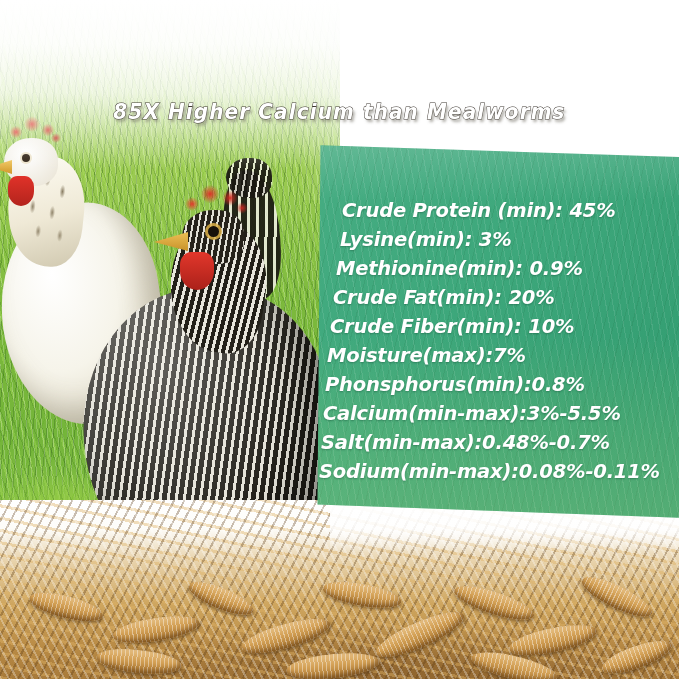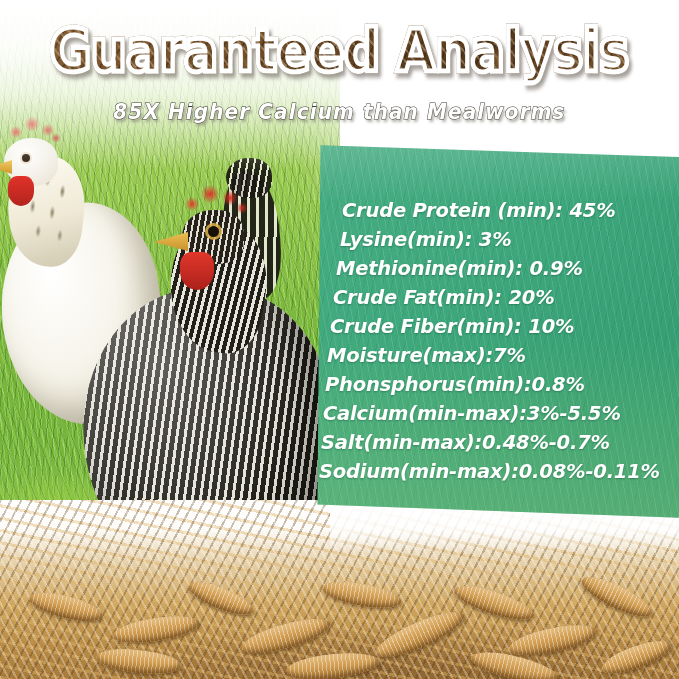--- a/index.html
+++ b/index.html
@@ -317,23 +317,20 @@
     <div class="grub" style="left:96px;top:150px;width:86px;height:23px;transform:rotate(6deg);"></div>
     <div class="grub" style="left:286px;top:154px;width:94px;height:24px;transform:rotate(-6deg);"></div>
     <div class="grub" style="left:470px;top:156px;width:88px;height:23px;transform:rotate(13deg);"></div>
     <div class="grub" style="left:600px;top:146px;width:74px;height:22px;transform:rotate(-20deg);"></div>
   </div>
   <div class="larvae-white-top"></div>
 
   <div class="photo-haze"></div>
   <div class="photo-haze-right"></div>
 
-  <div class="title-wrap">
-    <span class="title">Guaranteed Analysis</span>
-  </div>
   <div class="subtitle">85X Higher Calcium than Mealworms</div>
 
   <div class="panel"></div>
   <div class="panel-translucent"></div>
   <div class="panel-top-sheen"></div>
 
   <div class="nutrition">
     <span class="row">Crude Protein (min):  45%</span>
     <span class="row">Lysine(min):    3%</span>
     <span class="row">Methionine(min):  0.9%</span>

